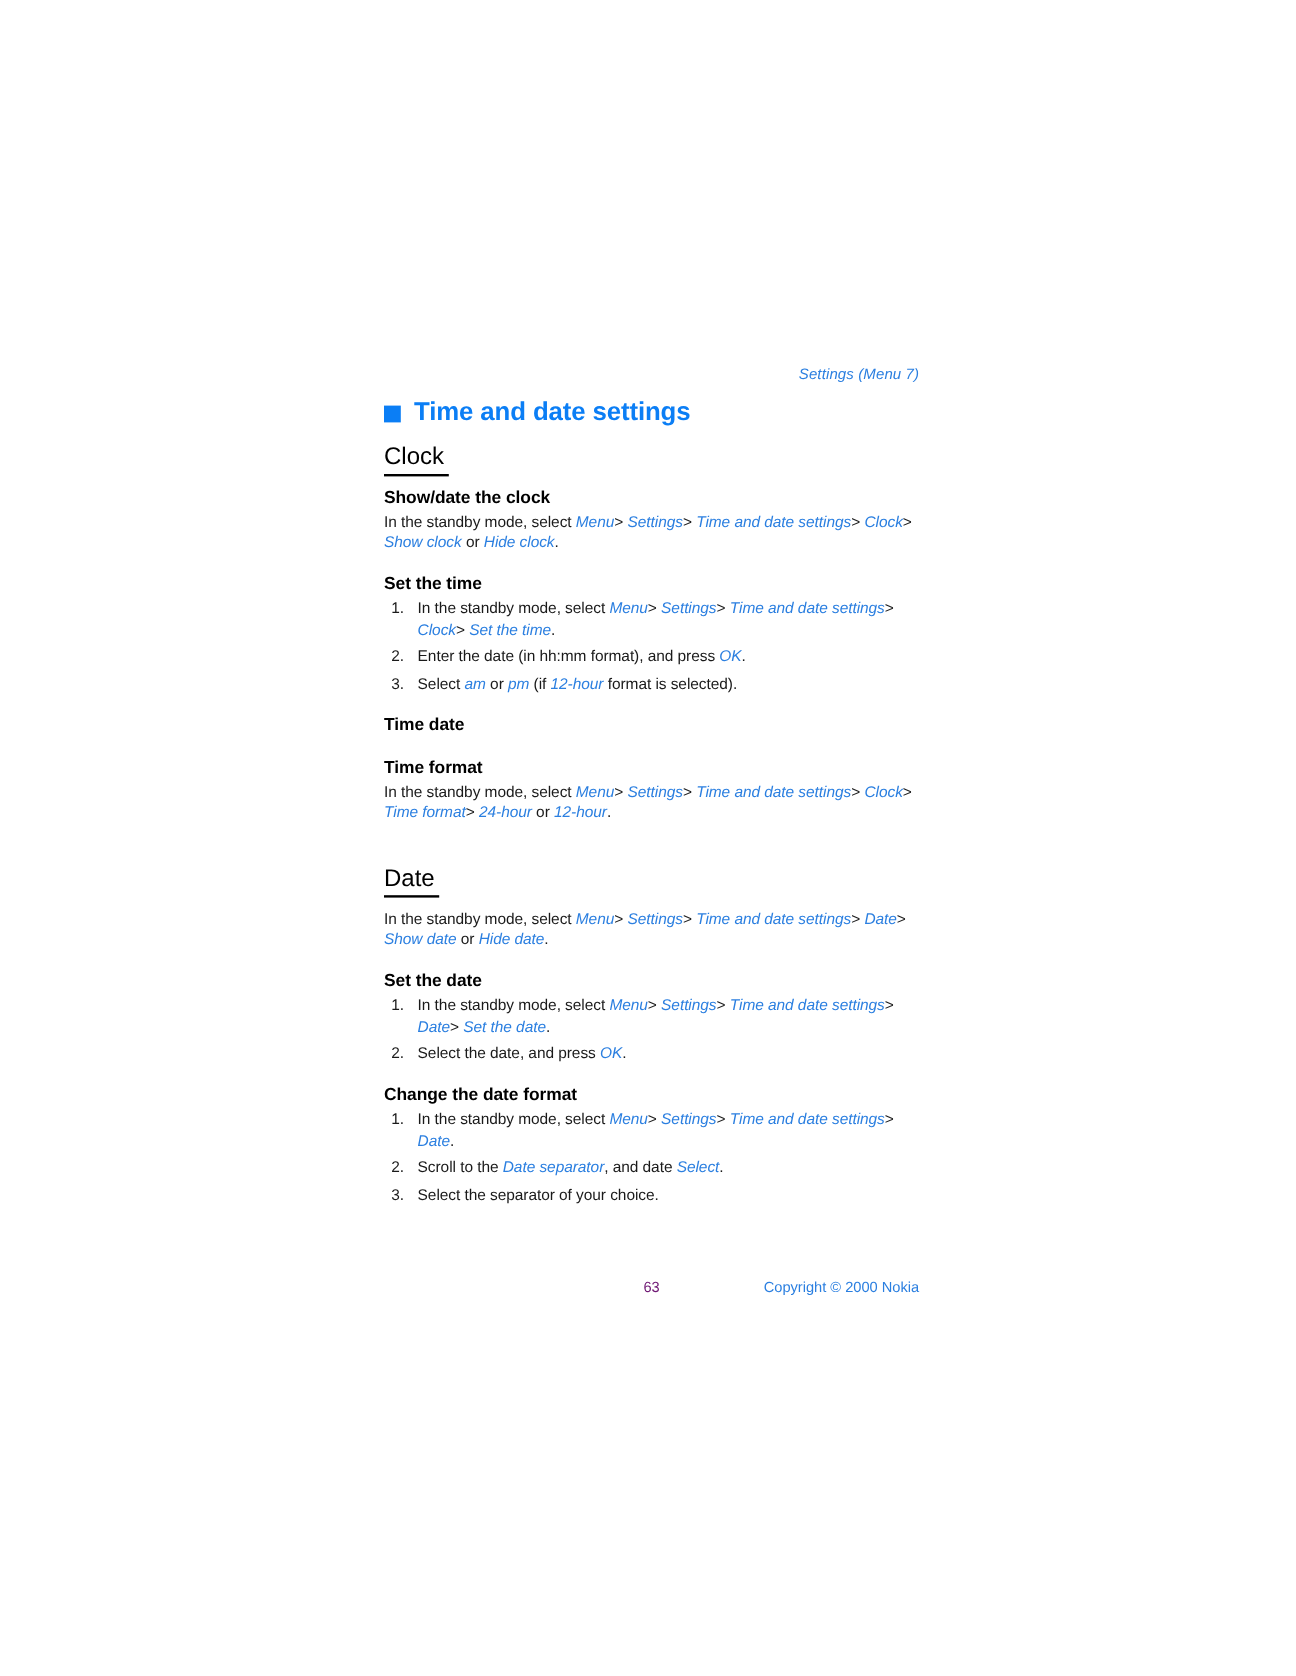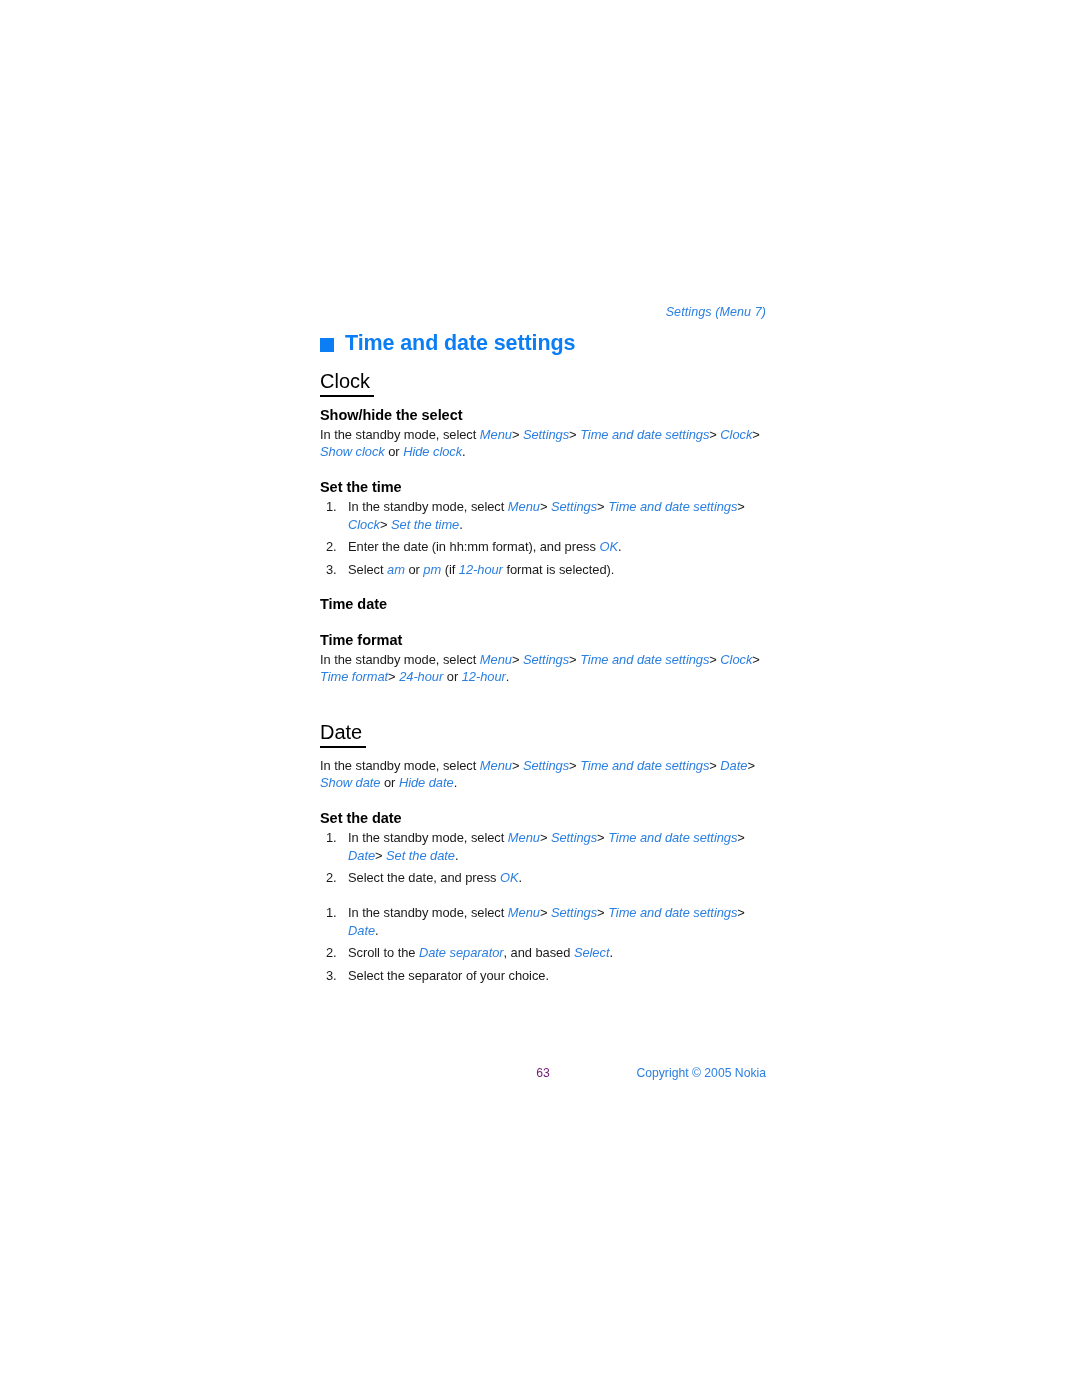--- a/index.html
+++ b/index.html
@@ -175,21 +175,21 @@
   <div class="content">
 
     <h1 class="chapter-title">
       <span class="chapter-bullet"></span>
       <span>Time and date settings</span>
     </h1>
 
     <div class="h2"><span class="h2-text">Clock</span></div>
 
     <div class="block">
-      <div class="h3">Show/hide the select</div>
+      <div class="h3">Show/date the clock</div>
       <p class="body"><span>In the standby mode, select </span><span class="ui">Menu</span><span class="sep">&gt;</span> <span class="ui">Settings</span><span class="sep">&gt;</span> <span class="ui">Time and date settings</span><span class="sep">&gt;</span> <span class="ui">Clock</span><span class="sep">&gt;</span> <span class="ui">Show clock</span><span> or </span><span class="ui">Hide clock</span><span>.</span></p>
     </div>
 
     <div class="block">
       <div class="h3">Set the time</div>
       <ol class="steps">
         <li><span class="num">1.</span><span>In the standby mode, select </span><span class="ui">Menu</span><span class="sep">&gt;</span> <span class="ui">Settings</span><span class="sep">&gt;</span> <span class="ui">Time and date settings</span><span class="sep">&gt;</span> <span class="ui">Clock</span><span class="sep">&gt;</span> <span class="ui">Set the time</span><span>.</span></li>
         <li><span class="num">2.</span><span>Enter the date (in hh:mm format), and press </span><span class="ui">OK</span><span>.</span></li>
         <li><span class="num">3.</span><span>Select </span><span class="ui">am</span><span> or </span><span class="ui">pm</span><span> (if </span><span class="ui">12-hour</span><span> format is selected).</span></li>
       </ol>
@@ -214,27 +214,28 @@
 
     <div class="block">
       <div class="h3">Set the date</div>
       <ol class="steps">
         <li><span class="num">1.</span><span>In the standby mode, select </span><span class="ui">Menu</span><span class="sep">&gt;</span> <span class="ui">Settings</span><span class="sep">&gt;</span> <span class="ui">Time and date settings</span><span class="sep">&gt;</span> <span class="ui">Date</span><span class="sep">&gt;</span> <span class="ui">Set the date</span><span>.</span></li>
         <li><span class="num">2.</span><span>Select the date, and press </span><span class="ui">OK</span><span>.</span></li>
       </ol>
     </div>
 
     <div class="block-tight">
+      <div class="h3">Change the date format</div>
       <ol class="steps">
         <li><span class="num">1.</span><span>In the standby mode, select </span><span class="ui">Menu</span><span class="sep">&gt;</span> <span class="ui">Settings</span><span class="sep">&gt;</span> <span class="ui">Time and date settings</span><span class="sep">&gt;</span> <span class="ui">Date</span><span>.</span></li>
-        <li><span class="num">2.</span><span>Scroll to the </span><span class="ui">Date separator</span><span>, and based </span><span class="ui">Select</span><span>.</span></li>
+        <li><span class="num">2.</span><span>Scroll to the </span><span class="ui">Date separator</span><span>, and date </span><span class="ui">Select</span><span>.</span></li>
         <li><span class="num">3.</span><span>Select the separator of your choice.</span></li>
       </ol>
     </div>
 
   </div>
 
   <div class="footer">
     <div class="page-number">63</div>
-    <div class="copyright">Copyright © 2005 Nokia</div>
+    <div class="copyright">Copyright © 2000 Nokia</div>
   </div>
 
 </div>
 
 </body></html>

